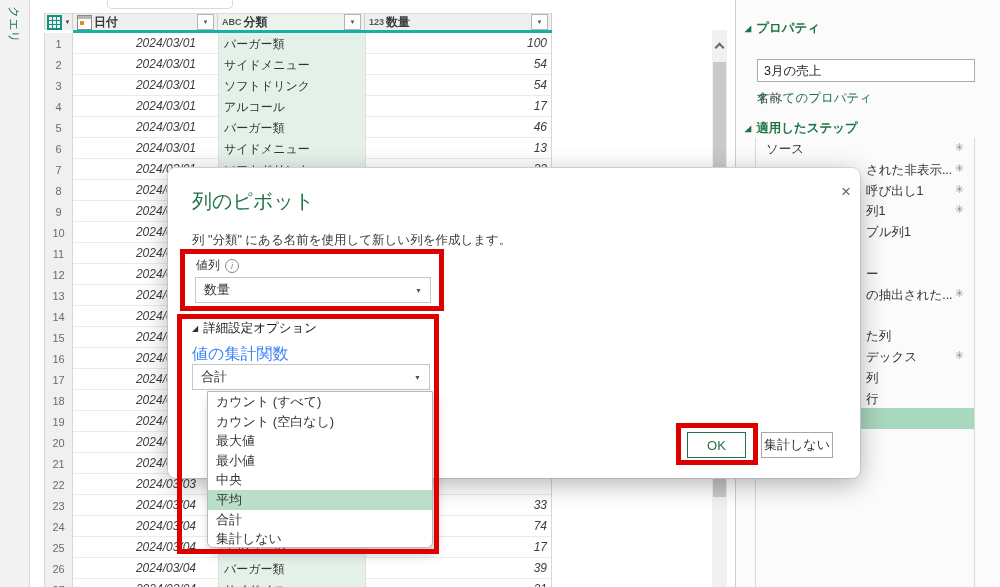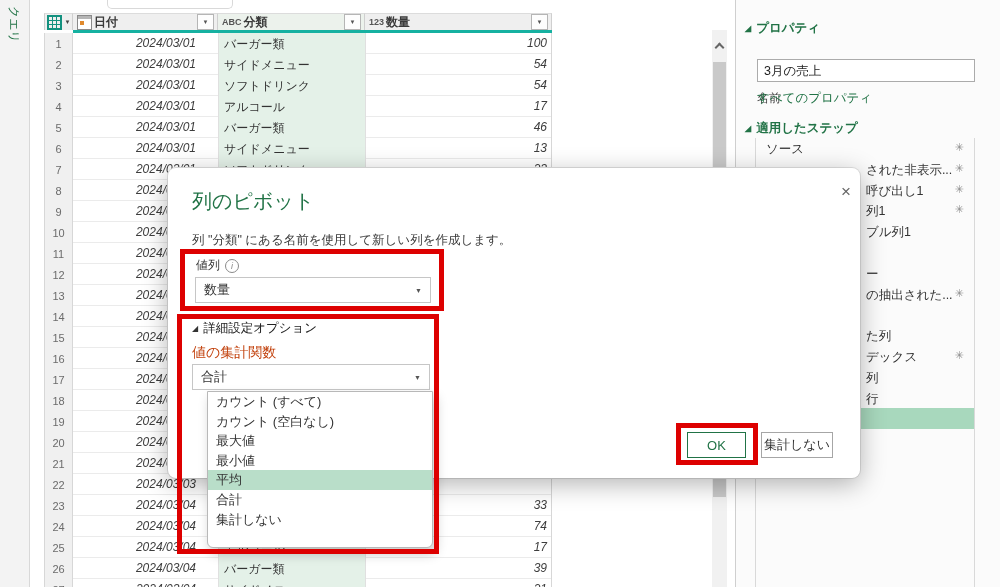--- a/index.html
+++ b/index.html
@@ -73,21 +73,21 @@
   #dlg-desc{left:192px;top:232px;font-size:12.5px;color:#3b3b3b;z-index:11;}
   #vc-label{left:196px;top:257px;font-size:12px;color:#333;display:flex;align-items:center;gap:5px;z-index:11;}
   .circle-i{width:12px;height:12px;border:1px solid #8a8a8a;border-radius:50%;font-size:9px;color:#8a8a8a;
             display:inline-flex;align-items:center;justify-content:center;font-style:italic;}
   .select{background:#fff;border:1px solid #c6c6c6;font-size:13px;color:#333;display:flex;align-items:center;
           padding-left:8px;z-index:11;}
   .select .caret{margin-left:auto;margin-right:8px;font-size:7px;color:#555;}
   #select-valcol{left:195px;top:277px;width:236px;height:26px;}
   #adv-h{left:192px;top:320px;font-size:12.5px;color:#222;display:flex;align-items:center;gap:5px;z-index:11;}
   #adv-h .tri{color:#333;}
-  #agg-label{left:192px;top:344px;font-size:14px;color:#c2410c;z-index:11;}
+  #agg-label{left:192px;top:344px;font-size:16px;color:#3b82f6;z-index:11;}
   #select-agg{left:192px;top:364px;width:238px;height:26px;}
   #dropdown{left:195px;top:391px;width:226px;height:157px;background:#fff;border:1px solid #b8b8b8;
             border-radius:0 0 6px 6px;box-shadow:3px 6px 12px rgba(0,0,0,.22);z-index:20;overflow:hidden;margin-left:12px;}
   .dd-item{height:19.6px;line-height:19.6px;font-size:13px;color:#333;padding-left:8px;white-space:nowrap;}
   .dd-item.hl{background:#b9dec9;}
   #btn-ok{left:687px;top:432px;width:59px;height:26px;background:#fff;border:1px solid #217346;color:#217346;
           font-size:13px;display:flex;align-items:center;justify-content:center;z-index:11;}
   #btn-cancel{left:761px;top:432px;width:72px;height:26px;background:#fff;border:1px solid #a6a6a6;color:#333;
           font-size:13px;display:flex;align-items:center;justify-content:center;z-index:11;}
 
@@ -386,20 +386,21 @@
   <div class="abs" id="agg-label">値の集計関数</div>
   <div class="abs select" id="select-agg">
     <span>合計</span>
     <span class="caret">▼</span>
   </div>
   <div class="abs" id="dropdown">
       <div class="dd-item">カウント (すべて)</div>
       <div class="dd-item">カウント (空白なし)</div>
       <div class="dd-item">最大値</div>
       <div class="dd-item">最小値</div>
+      <div class="dd-item">中央</div>
       <div class="dd-item hl">平均</div>
       <div class="dd-item">合計</div>
       <div class="dd-item">集計しない</div>
     </div>
   <div class="abs" id="btn-ok">OK</div>
   <div class="abs" id="btn-cancel">集計しない</div>
 
   <div class="redbox" id="red1"></div>
   <div class="redbox" id="red2"></div>
   <div class="redbox" id="red3"></div>

